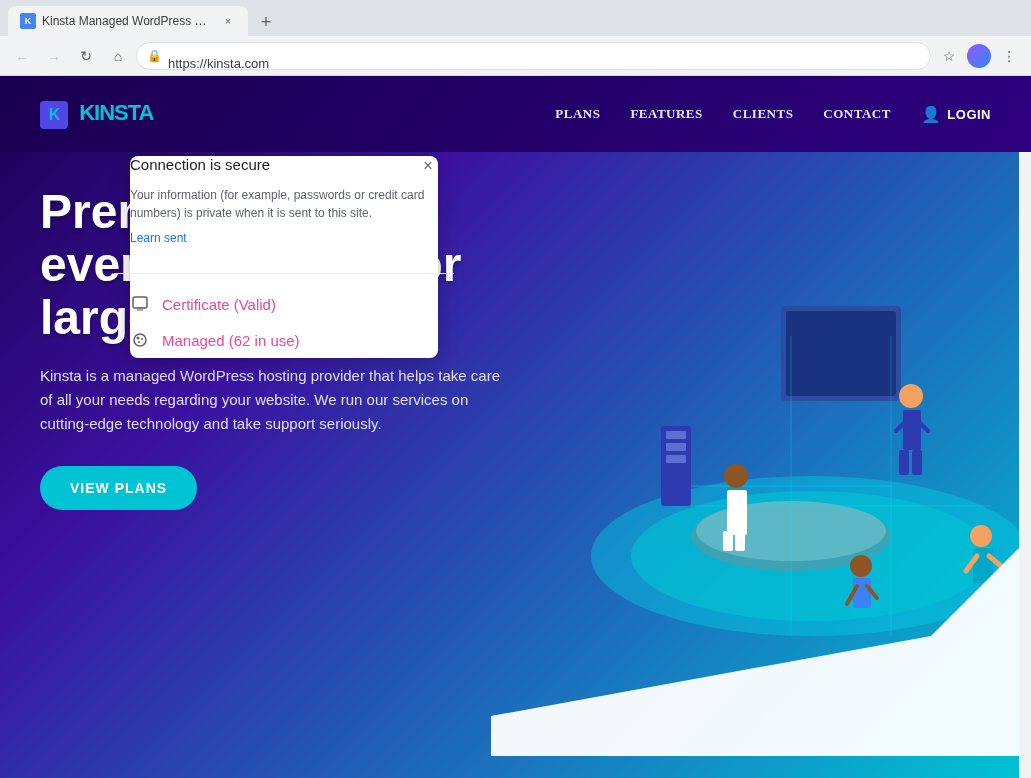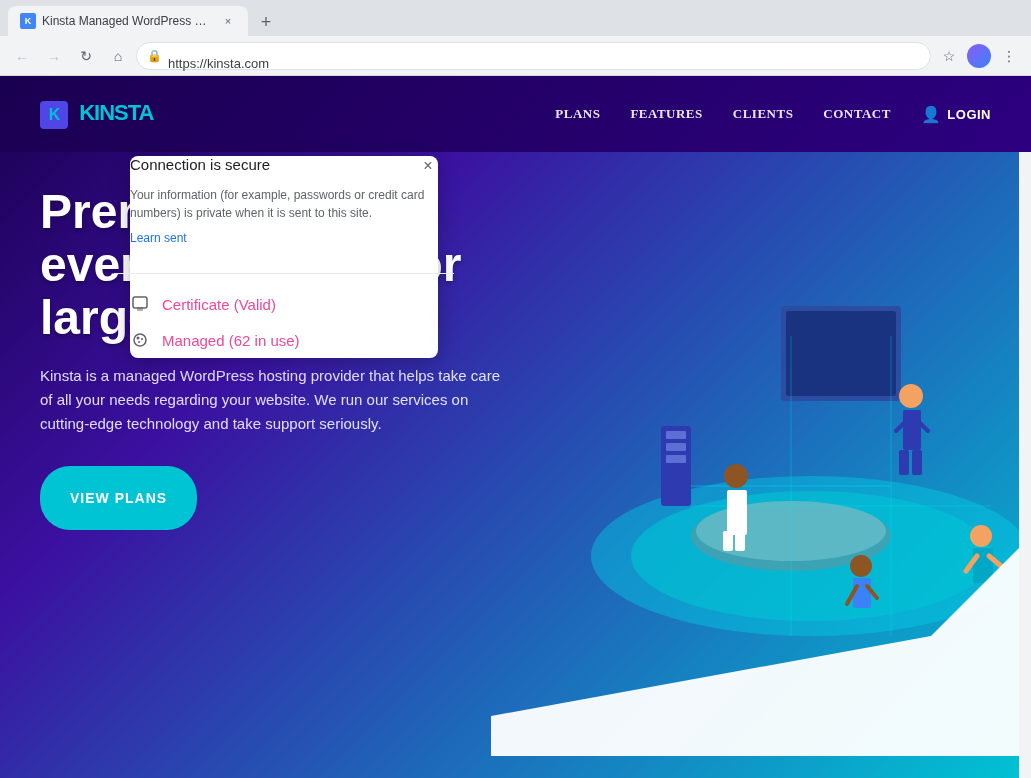--- a/index.html
+++ b/index.html
@@ -74,21 +74,21 @@
     }
     .hero-title {
       font-size: 48px; font-weight: 900; color: white; line-height: 1.1;
       margin-bottom: 20px; text-shadow: 0 2px 4px rgba(0,0,0,0.3);
     }
     .hero-desc {
       font-size: 15px; color: rgba(255,255,255,0.85); line-height: 1.6; margin-bottom: 30px; max-width: 460px;
     }
     .view-plans-btn {
       background: #00c4d4; color: white; border: none; border-radius: 30px;
-      padding: 24px 30px; font-size: 14px; font-weight: 700; text-transform: uppercase;
+      padding: 14px 30px; font-size: 14px; font-weight: 700; text-transform: uppercase;
       letter-spacing: 1px; cursor: pointer;
     }
 
     
     .hero-illustration {
       position: absolute; right: -20px; top: 60px; width: 560px; height: 620px;
     }
 
     
     .security-popup {

